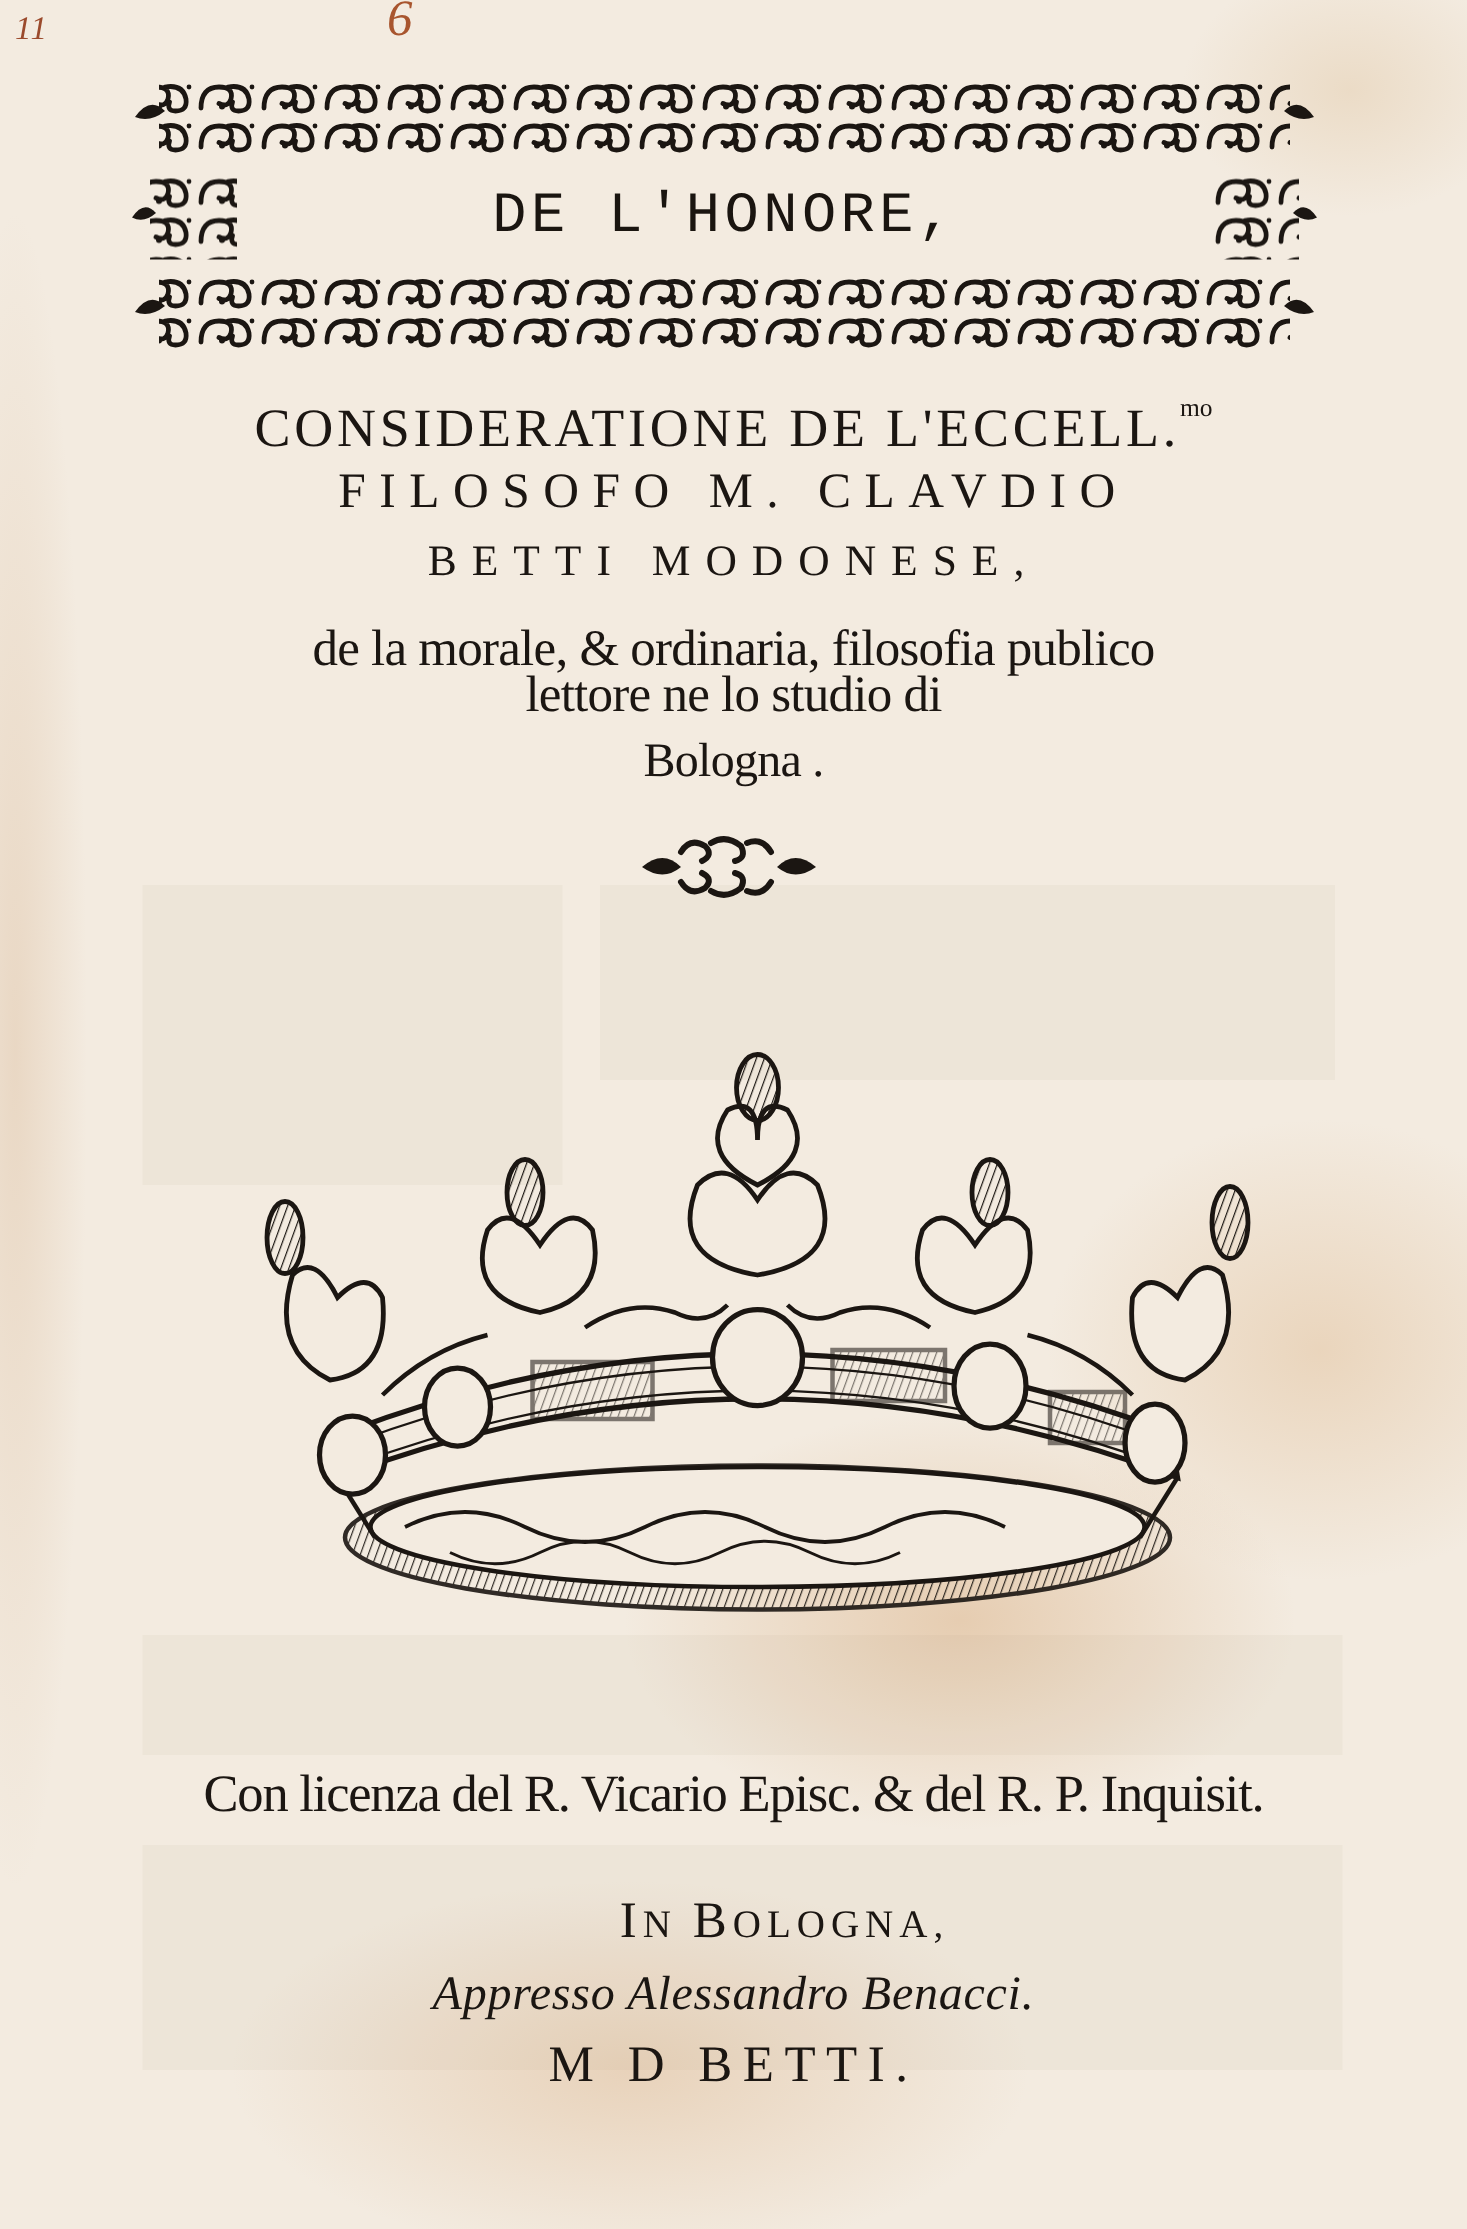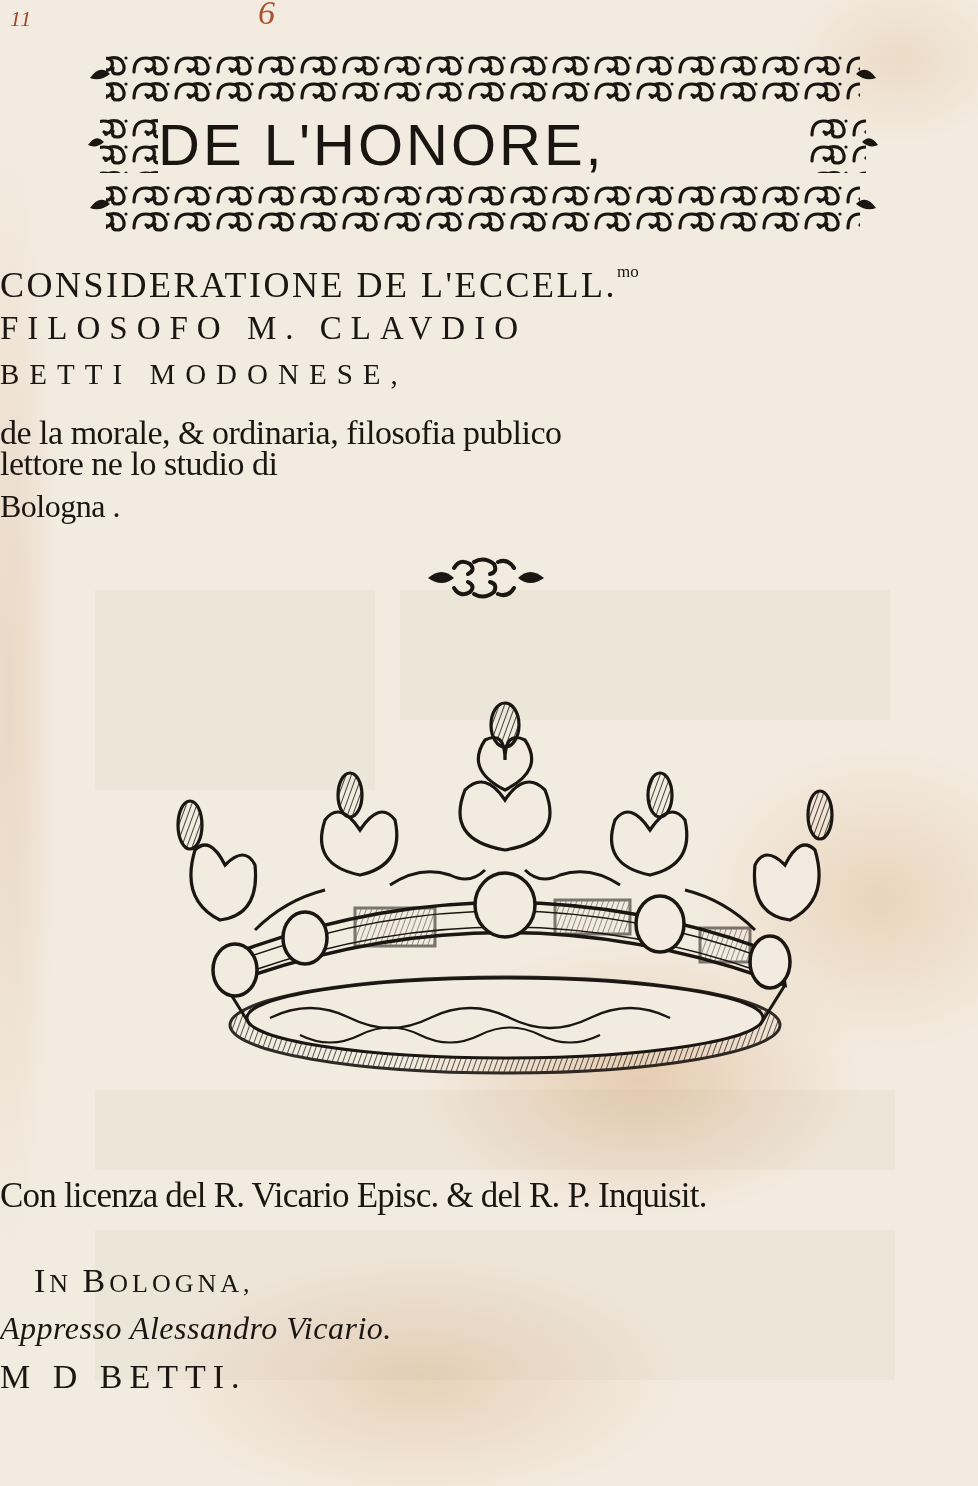--- a/index.html
+++ b/index.html
@@ -36,27 +36,27 @@
     }
     .orn-band {
       position: absolute; left: 88px; width: 790px; height: 52px;
     }
     .title-row {
       position: absolute; left: 88px; top: 110px; width: 790px; height: 70px;
       display: flex; align-items: center; justify-content: space-between;
     }
     .side-orn { width: 70px; height: 60px; }
     .title {
-      font-family: Liberation Sans, sans-serif;
-      font-size: 58px; letter-spacing: 3px; line-height: 1;
+      font-family: Liberation Mono, monospace;
+      font-size: 38px; letter-spacing: 3px; line-height: 1;
       color: #1a1510;
-      flex: 1; text-align: left;
+      flex: 1; text-align: center;
     }
     .line {
-      position: absolute; left: 0; width: 978px; text-align: left;
+      position: absolute; left: 0; width: 978px; text-align: center;
       font-family: "Liberation Serif", serif; color: #1b1612;
       white-space: nowrap;
     }
     .caps1 { top: 262px; font-size: 36px; letter-spacing: 2.5px; }
     .caps1 sup { font-size: 17px; letter-spacing: 0; vertical-align: 20px; }
     .caps2 { top: 310px; font-size: 33px; letter-spacing: 9px; }
     .caps3 { top: 358px; font-size: 29px; letter-spacing: 10px; }
     .lc1 { top: 414px; font-size: 34px; letter-spacing: -0.5px; }
     .lc2 { top: 445px; font-size: 34px; letter-spacing: -0.5px; }
     .lc3 { top: 488px; font-size: 32px; letter-spacing: -0.5px; }
@@ -183,16 +183,16 @@
       <path d="M230 185 q30 -20 60 -10 q20 10 35 -5" stroke-width="3"></path>
       <path d="M460 185 q-30 -20 -60 -10 q-20 10 -35 -5" stroke-width="3"></path>
       <path d="M95 230 q30 -30 70 -40" stroke-width="3"></path>
       <path d="M595 230 q-30 -30 -70 -40" stroke-width="3"></path>
     </g>
   </svg>
 
   <div class="line license">Con licenza del R. Vicario Episc. &amp; del R. P. Inquisit.</div>
 
   <div class="line imprint1"><span>I</span><span class="sc">N </span><span>B</span><span class="sc">OLOGNA,</span></div>
-  <div class="line imprint2">Appresso Alessandro Vicario.</div>
+  <div class="line imprint2">Appresso Alessandro Benacci.</div>
   <div class="line imprint3">M D BETTI.</div>
 
 </div>
 
 </body></html>

